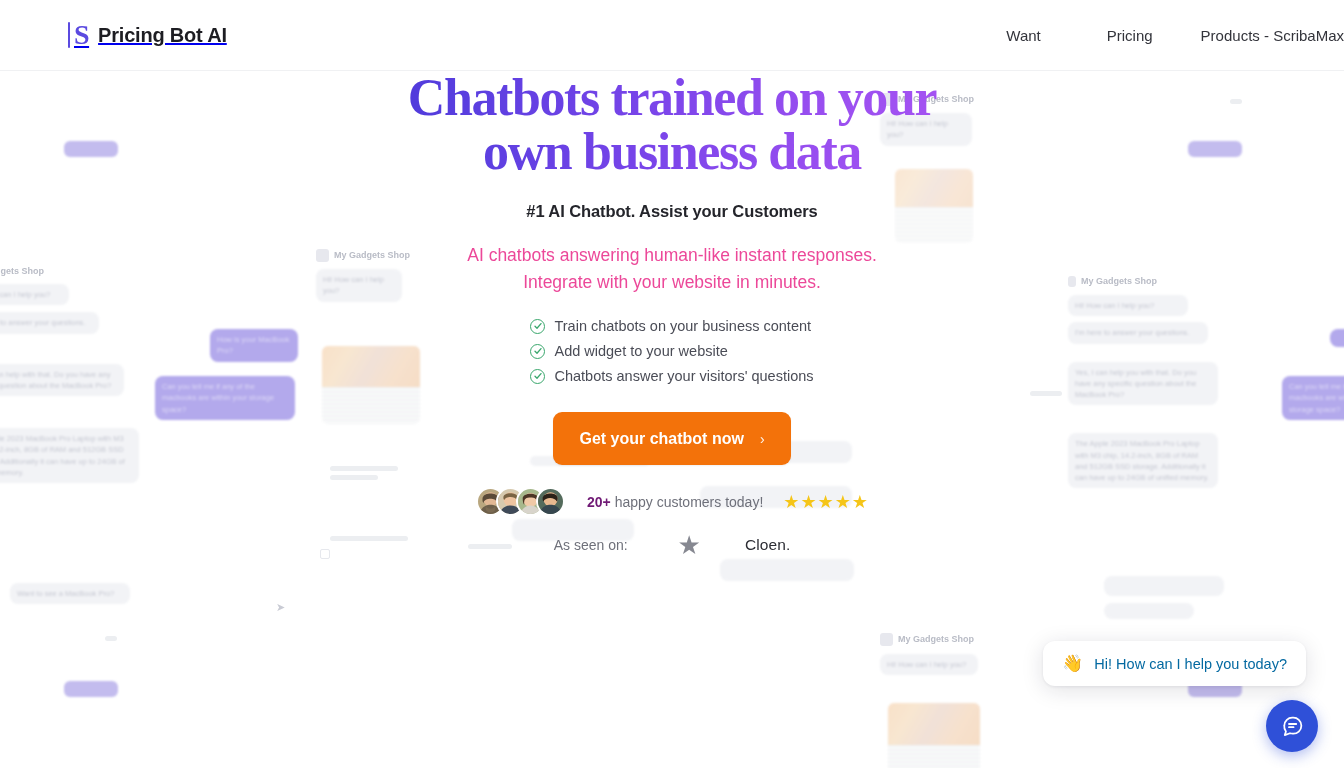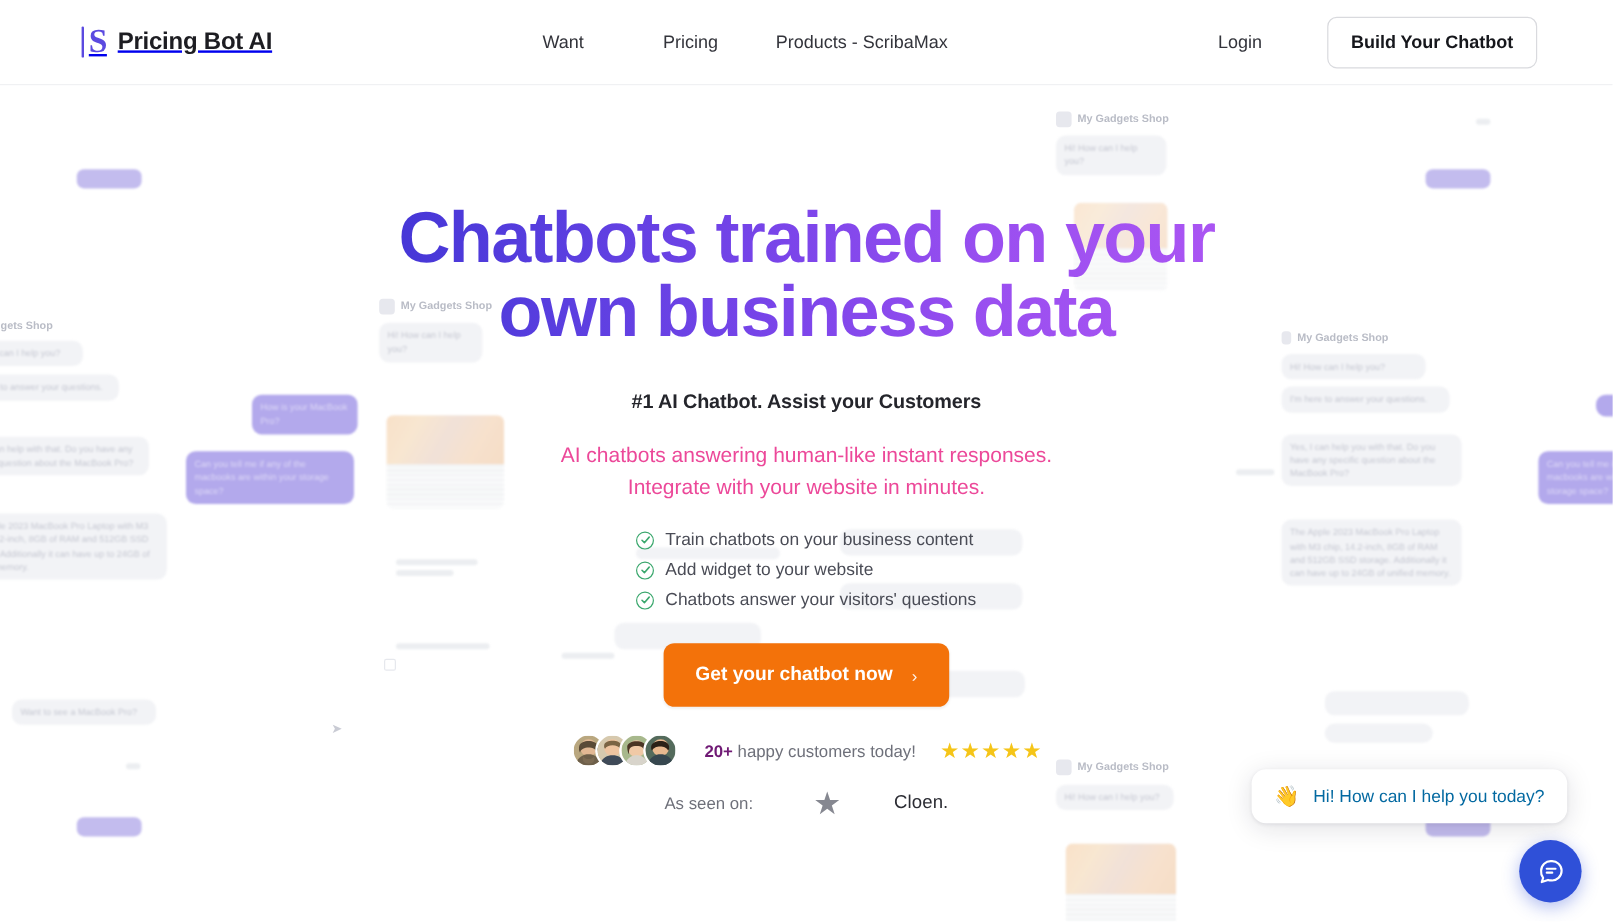--- a/index.html
+++ b/index.html
@@ -94,34 +94,34 @@
   }
 
   
   .hero {
     position:absolute; top:71px; left:0; width:1344px;
     z-index: 20;
     display:flex; flex-direction:column; align-items:center;
     text-align:center;
   }
   .headline {
-    margin-top: 96px;
     width: 700px;
-    font-size: 60px;
+    font-size: 52px;
     line-height: 1.04;
     font-weight: 800;
     letter-spacing: -1.4px;
     background: linear-gradient(90deg,#4436d6 0%,#5b3fe0 22%,#7b45ea 48%, #9a4ff0 72%, #ab55f3 100%);
     -webkit-background-clip: text;
     background-clip: text;
     -webkit-text-fill-color: transparent;
     color:#7b45ea;
+    font-family:Liberation Serif, serif;
   }
   .subhead {
-    margin-top: 34px;
+    margin-top: 23px;
     font-size: 16.5px; font-weight: 700; color:#24252b;
     letter-spacing:-.1px;
   }
   .lede {
     margin-top: 21px;
     font-size: 17.5px; color:#ec4899; line-height:1.55; font-weight:400;
   }
   .features { margin-top: 22px; display:flex; flex-direction:column; gap:9px; align-items:flex-start; }
   .feature-row { display:flex; align-items:center; gap:9px; }
   .check-ico {
@@ -274,24 +274,20 @@
     </a>
 
     <nav class="main-nav">
       <a class="nav-link" href="#">Want</a>
       <span class="nav-gap-1"></span>
       <a class="nav-link" href="#">Pricing</a>
       <span class="nav-gap-2"></span>
       <a class="nav-link" href="#">Products - ScribaMax</a>
     </nav>
 
-    <div class="header-right">
-      <a class="login-link" href="#">Login</a>
-      <button class="cta-outline">Build Your Chatbot</button>
-    </div>
 
   </header>
 
   <section class="hero">
 
     <h1 class="headline">
       <span>Chatbots trained on your</span>
       <br>
       <span>own business data</span>
     </h1>

